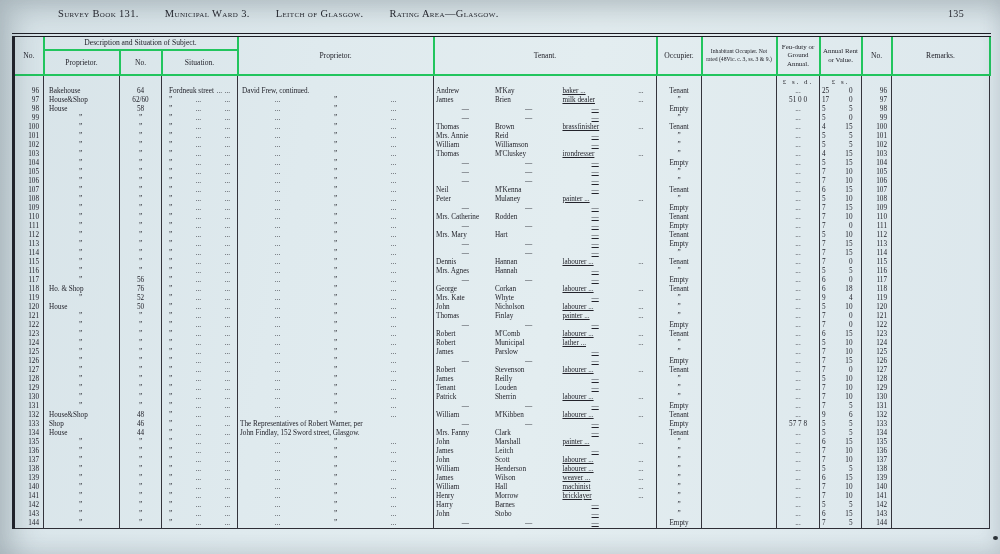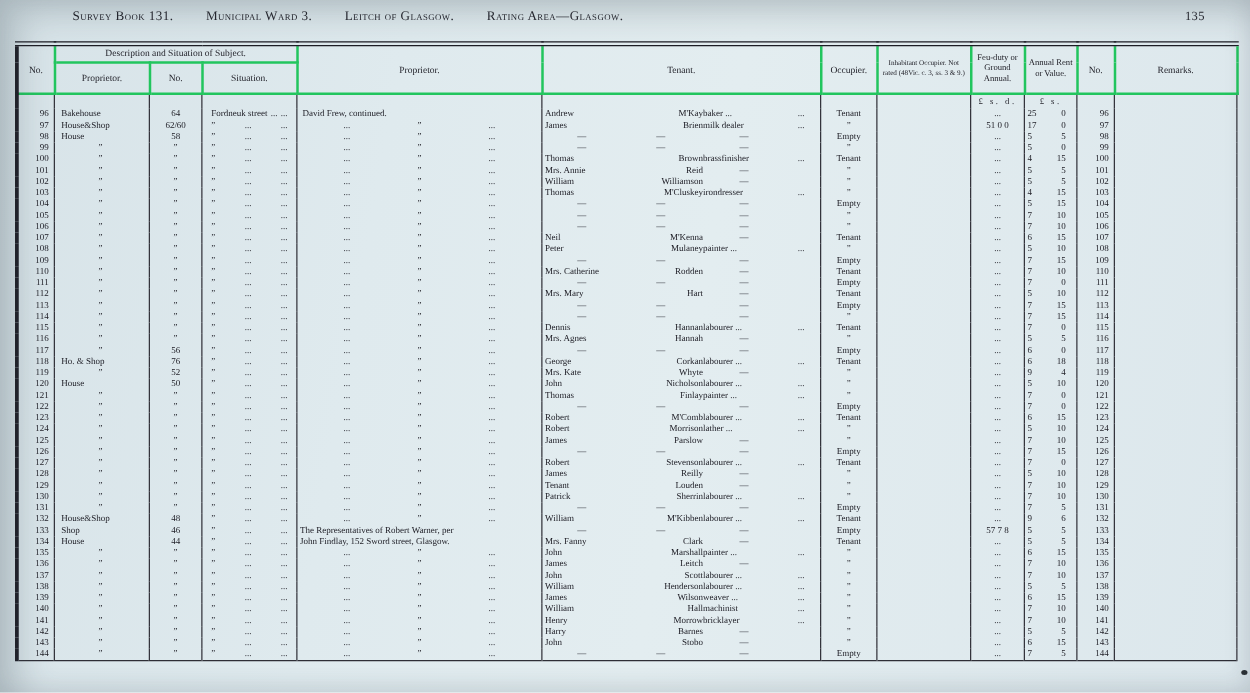--- a/index.html
+++ b/index.html
@@ -42,22 +42,22 @@
   .c-n,.c-n2{text-align:right;padding-right:4px;}
   .c-hn,.c-o,.c-f{text-align:center;}
   .c-d{padding-left:5px;}
   .c-d.ctr,.ctr{text-align:center;padding-left:0;}
   .flexspread{display:flex;justify-content:space-between;padding:0 5px;}
   .flexaround{display:flex;justify-content:space-around;padding:0 8px;}
   .pcenter{}
   .pleft{padding-left:4px;}
   .tflex{display:flex;width:100%;}
   .tflex .t1{width:27%;}
-  .tflex .t2{width:31%;text-align:right;}
-  .tflex .t3{width:30%;}
+  .tflex .t2{width:31%;}
+  .tflex .t3{width:30%;text-decoration:underline;}
   .tflex .t4{width:12%;text-align:center;}
   .tflex .cdash{text-align:center;}
   .rl{display:inline-block;width:52%;text-align:left;box-sizing:border-box;padding-right:2px;}
   .rs{display:inline-block;width:44%;text-align:right;box-sizing:border-box;padding-right:5px;}
   .speck{position:absolute;right:2px;bottom:14px;width:5px;height:4px;background:#2a2f33;border-radius:50%;}
 </style>
 </head>
 <body>
 
 <div class="pagehead">
@@ -1049,21 +1049,21 @@
         <td class="c-p">
           <div class="flexaround">
             <span>...</span>
             <span>”</span>
             <span>...</span>
           </div>
         </td>
         <td class="c-t">
           <div class="tflex">
             <span class="t1">Robert</span>
-            <span class="t2">Morrison</span>
+            <span class="t2">Municipal</span>
             <span class="t3">lather ...</span>
             <span class="t4">...</span>
           </div>
         </td>
         <td class="c-o">”</td>
         <td class="c-i"></td>
         <td class="c-f">...</td>
         <td class="c-r"><span class="rl">5</span><span class="rs">10</span></td>
         <td class="c-n2">124</td>
         <td class="c-rm"></td>

